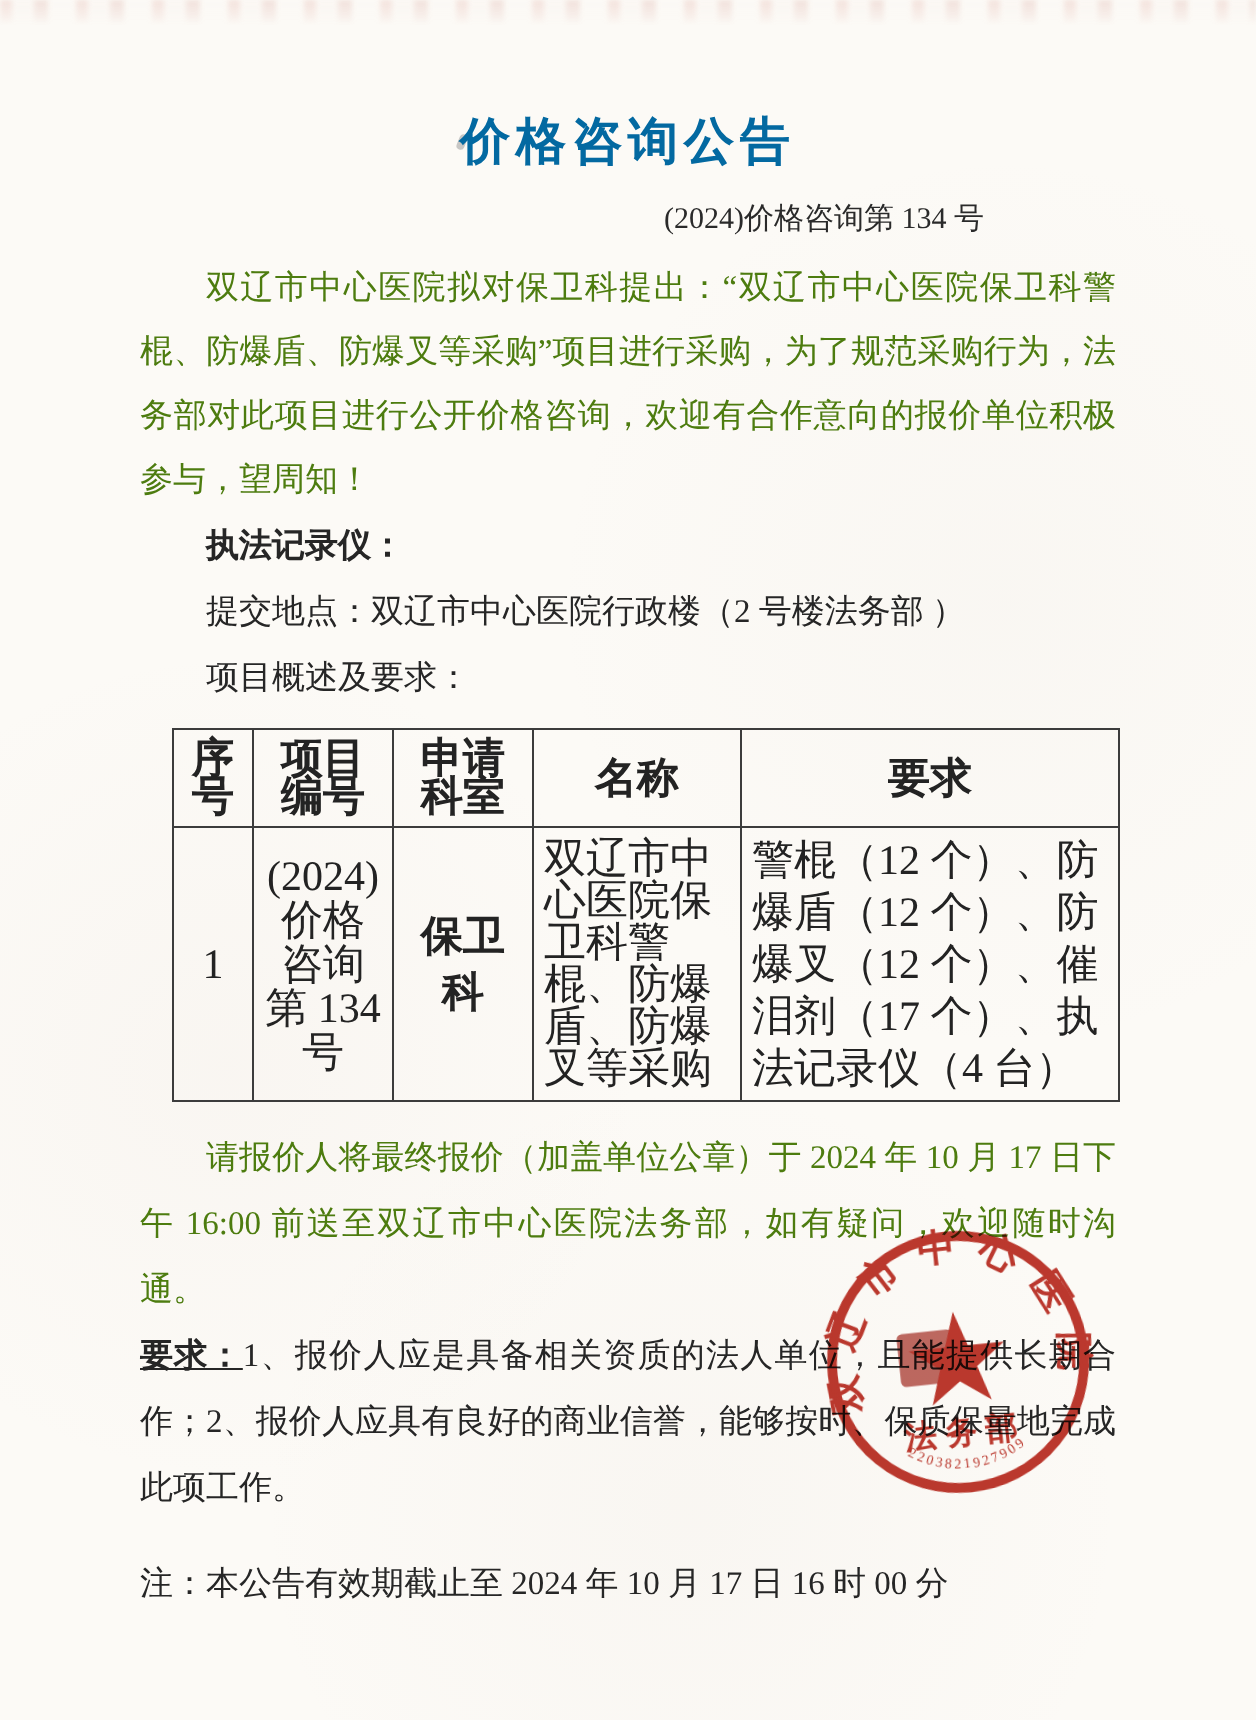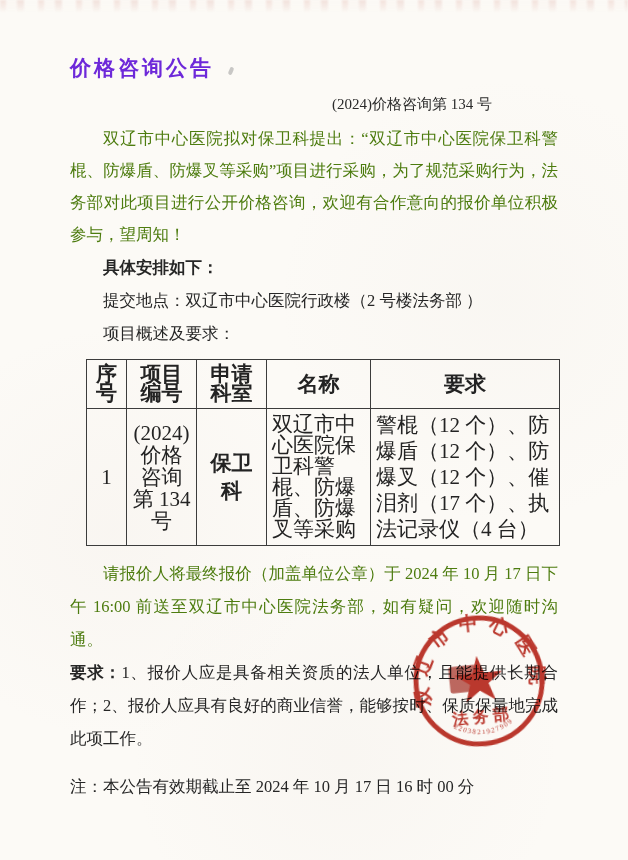--- a/index.html
+++ b/index.html
@@ -29,22 +29,22 @@
   }
   .scan-speck{
     position:absolute;left:229px;top:67px;width:4px;height:8px;
     background:#8a8a8a;opacity:.45;border-radius:2px;transform:rotate(22deg);
   }
   .page{
     position:absolute;inset:0;
     padding:54px 70px 0 70px;box-sizing:border-box;
   }
   .title{
-    font-size:21px;font-weight:bold;letter-spacing:3px;
-    color:#6d28d9;
+    text-align:center;font-size:25px;font-weight:bold;letter-spacing:3px;
+    color:#0369a1;
   }
   .docno{
     text-align:right;font-size:15px;margin-top:13px;padding-right:66px;
     color:#2a2a2a;
   }
   .para{
     font-size:16.5px;line-height:32px;text-align:justify;margin:0;color:#4d7c0f;
   }
   .intro{margin-top:9px;text-indent:2em;}
   .bold-line{font-weight:bold;text-indent:2em;font-size:16.5px;line-height:33px;margin:0;}
@@ -59,21 +59,21 @@
   table.procurement th{font-weight:bold;height:42px;line-height:19px;text-align:center;}
   col.c-seq{width:40px;} col.c-pno{width:70px;} col.c-dept{width:70px;}
   col.c-name{width:104px;} col.c-req{width:auto;}
   td.c-seq{text-align:center;}
   td.c-pno{text-align:center;line-height:22px;padding:6px 6px;}
   td.c-dept{text-align:center;font-weight:bold;}
   td.c-name{text-align:left;line-height:21px;padding:6px 7px;}
   td.c-req{text-align:left;line-height:26px;padding:6px 9px;}
   .deadline{margin-top:11px;text-indent:2em;line-height:33px;font-size:16.5px;}
   .reqp{line-height:33px;font-size:16.5px;text-align:justify;margin:0;}
-  .reqp .lbl{font-weight:bold;}
+  .reqp .lbl{font-weight:bold;text-decoration:underline;}
   .contact{margin-top:7px;font-size:16.5px;}
   .contact .cline{text-align:right;line-height:33px;white-space:pre-wrap;}
   .c-person{padding-right:26px;}
   .c-phone{padding-right:15px;}
   .c-date{padding-right:11px;}
   .note{margin-top:16px;font-size:16.5px;line-height:32px;white-space:pre-wrap;}
   .seal{
     position:absolute;left:409px;top:611px;width:140px;height:140px;
     transform:rotate(-6deg);
     mix-blend-mode:multiply;opacity:.92;filter:blur(.3px);
@@ -88,21 +88,21 @@
 <div class="scan-speck"></div>
 
 <div class="page">
 
   <div class="title">价格咨询公告</div>
 
   <div class="docno">(2024)价格咨询第 134 号</div>
 
   <p class="para intro">双辽市中心医院拟对保卫科提出：“双辽市中心医院保卫科警棍、防爆盾、防爆叉等采购”项目进行采购，为了规范采购行为，法务部对此项目进行公开价格咨询，欢迎有合作意向的报价单位积极参与，望周知！</p>
 
-  <p class="bold-line">具体安排如下：</p>
+  <p class="bold-line">执法记录仪：</p>
 
   <p class="plain-line">提交地点：双辽市中心医院行政楼（2 号楼法务部 ）</p>
 
   <p class="plain-line">项目概述及要求：</p>
 
   <table class="procurement">
     <colgroup>
       <col class="c-seq">
         <col class="c-pno">
         <col class="c-dept">

